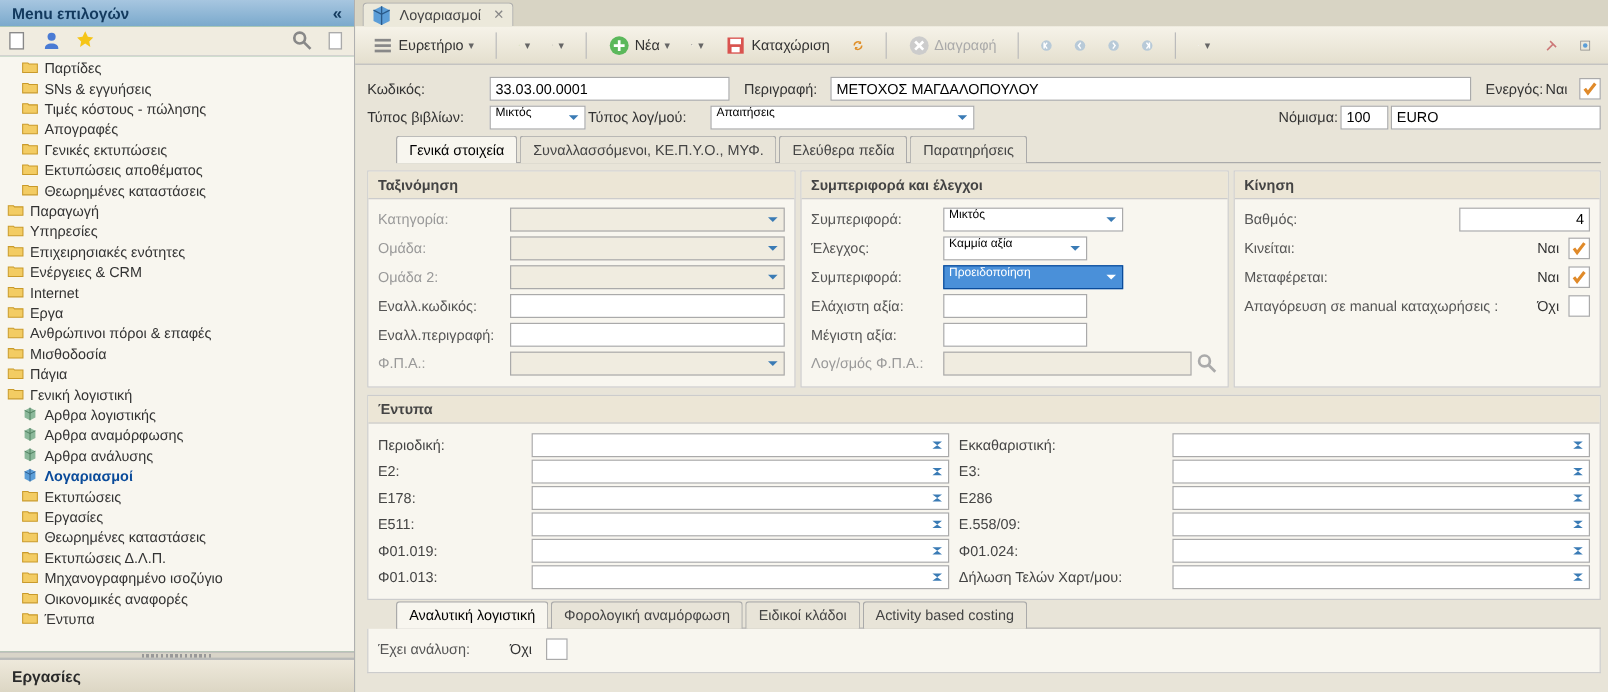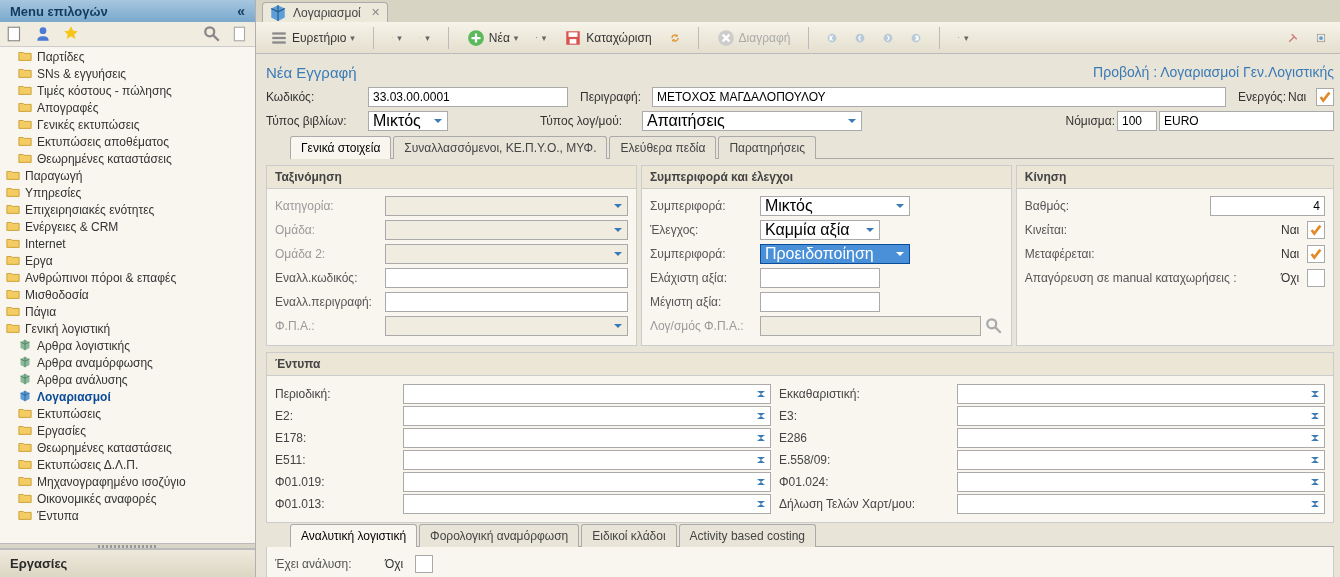--- a/index.html
+++ b/index.html
@@ -1,20 +1,20 @@
 <!DOCTYPE html>
 <html><head>
 <meta charset="utf-8">
 <style>
   * { box-sizing: border-box; }
   html, body { margin: 0; padding: 0; font-family: Arial, sans-serif; font-size: 12px; color: #333; background: #e8e4d8; }
   .app { display: flex; width: 1340px; height: 577px; overflow: hidden; }
 
   
-  .sidebar { width: 256px; background: #15803d; border-right: 1px solid #b0b0b0; display: flex; flex-direction: column; }
+  .sidebar { width: 296px; background: #15803d; border-right: 1px solid #b0b0b0; display: flex; flex-direction: column; }
   .sidebar-title { background: linear-gradient(#a7c6e0, #7aa9cc); padding: 3px 10px; font-weight: bold; color: #133a5e; font-size: 13px; display: flex; align-items: center; justify-content: space-between; }
   .sidebar-title .collapse { font-size: 14px; cursor: pointer; }
   .sidebar-tools { background: #f0ece0; padding: 3px 6px; display: flex; align-items: center; gap: 10px; border-bottom: 1px solid #ccc; }
   .sidebar-tools .tool-icon { width: 18px; height: 18px; display: inline-flex; align-items: center; justify-content: center; cursor: pointer; }
   .tree { flex: 1; overflow-y: auto; background: #f8f6ef; padding: 2px 0; }
   .tree-item { display: flex; align-items: flex-start; padding: 1px 4px 1px 16px; cursor: pointer; white-space: nowrap; line-height: 15px; font-size: 12px; }
   .tree-item.lvl1 { padding-left: 6px; }
   .tree-item.lvl2 { padding-left: 18px; }
   .tree-item .ficon { width: 14px; height: 12px; margin-right: 5px; display: inline-flex; align-items: center; justify-content: center; }
   .tree-item .tlabel { color: #333; }
@@ -36,21 +36,21 @@
   .tb-icon { width: 18px; height: 18px; display: inline-flex; align-items: center; justify-content: center; }
 
   .content { flex: 1; padding: 10px 6px 6px 10px; overflow: auto; }
   .page-head { display: flex; justify-content: space-between; margin-bottom: 6px; }
   .page-head .rec-title { color: #3a7bb5; font-size: 15px; }
   .page-head .view-title { color: #3a7bb5; font-size: 14px; }
 
   .form-row { display: flex; align-items: center; gap: 2px; margin-bottom: 4px; }
   .form-row label { color: #333; font-size: 12px; }
   .txt { height: 20px; border: 1px solid #aaa; background: #fff; padding: 1px 4px; font-size: 12px; }
-  .sel { height: 20px; border: 1px solid #aaa; background: #fff; padding: 0 18px 0 4px; font-size: 16px; position: relative; color: #000; }
+  .sel { height: 20px; border: 1px solid #aaa; background: #fff; padding: 0 18px 0 4px; font-size: 10px; position: relative; color: #000; }
   .sel .caret { position: absolute; right: 3px; top: 3px; width: 12px; height: 12px; display: flex; align-items: center; justify-content: center; }
   .sel.highlighted { background: #4a90d9; color: #fff; border: 1px solid #0a4b9a; }
   .chk { width: 18px; height: 18px; border: 1px solid #aaa; background: #fff; display: inline-flex; align-items: center; justify-content: center; }
 
   .inner-tabs { display: flex; border-bottom: 1px solid #aaa; margin-top: 4px; margin-left: 24px; }
   .inner-tab { padding: 4px 10px; border: 1px solid #aaa; border-bottom: none; background: #e8e4d8; margin-right: 2px; border-radius: 3px 3px 0 0; cursor: pointer; font-size: 12px; color: #444; position: relative; top: 1px; }
   .inner-tab.active { background: #f8f6ef; color: #000; }
 
   .panel-grid { display: flex; gap: 4px; margin-top: 6px; }
   .panel { border: 1px solid #ccc; background: #f8f6ef; }
@@ -475,24 +475,20 @@
         </span>
       <span class="tb-icon btn">
           <svg viewBox="0 0 16 16">
             <rect x="2" y="2" width="12" height="12" fill="none" stroke="#888"></rect>
             <circle cx="8" cy="8" r="3" fill="#5c9ed8"></circle>
           </svg>
         </span>
     </div>
 
     <div class="content">
-      <div class="page-head">
-        <span class="rec-title">Νέα Εγγραφή</span>
-        <span class="view-title">Προβολή : Λογαριασμοί Γεν.Λογιστικής</span>
-      </div>
 
       <div class="form-row">
         <label style="width:100px;">Κωδικός:</label>
         <input class="txt" style="width: 200px;" value="33.03.00.0001">
         <label style="width:70px;margin-left:10px;">Περιγραφή:</label>
         <input class="txt" style="flex: 1 1 0%;" value="ΜΕΤΟΧΟΣ ΜΑΓΔΑΛΟΠΟΥΛΟΥ">
         <label style="margin-left:10px;">Ενεργός:</label>
         <span class="lbl-inline" style="width:26px;">Ναι</span>
         <span class="chk">
             <svg class="check-orange" viewBox="0 0 16 16">
@@ -501,21 +497,21 @@
           </span>
       </div>
 
       <div class="form-row">
         <label style="width:100px;">Τύπος βιβλίων:</label>
         <div class="sel" style="width:80px;"><span>Μικτός</span><span class="caret">
               <svg viewBox="0 0 10 10">
                 <path d="M1 3l4 4 4-4z"></path>
               </svg>
             </span></div>
-        <label style="width:100px;margin-left:90px;">Τύπος λογ/μού:</label>
+        <label style="width:100px;">Τύπος λογ/μού:</label>
         <div class="sel" style="width:220px;"><span>Απαιτήσεις</span><span class="caret">
               <svg viewBox="0 0 10 10">
                 <path d="M1 3l4 4 4-4z"></path>
               </svg>
             </span></div>
         <span style="flex:1"></span>
         <label>Νόμισμα:</label>
         <input class="txt" style="width: 40px; text-align: left;" value="100">
         <input class="txt" style="width: 175px;" value="EURO">
       </div>

